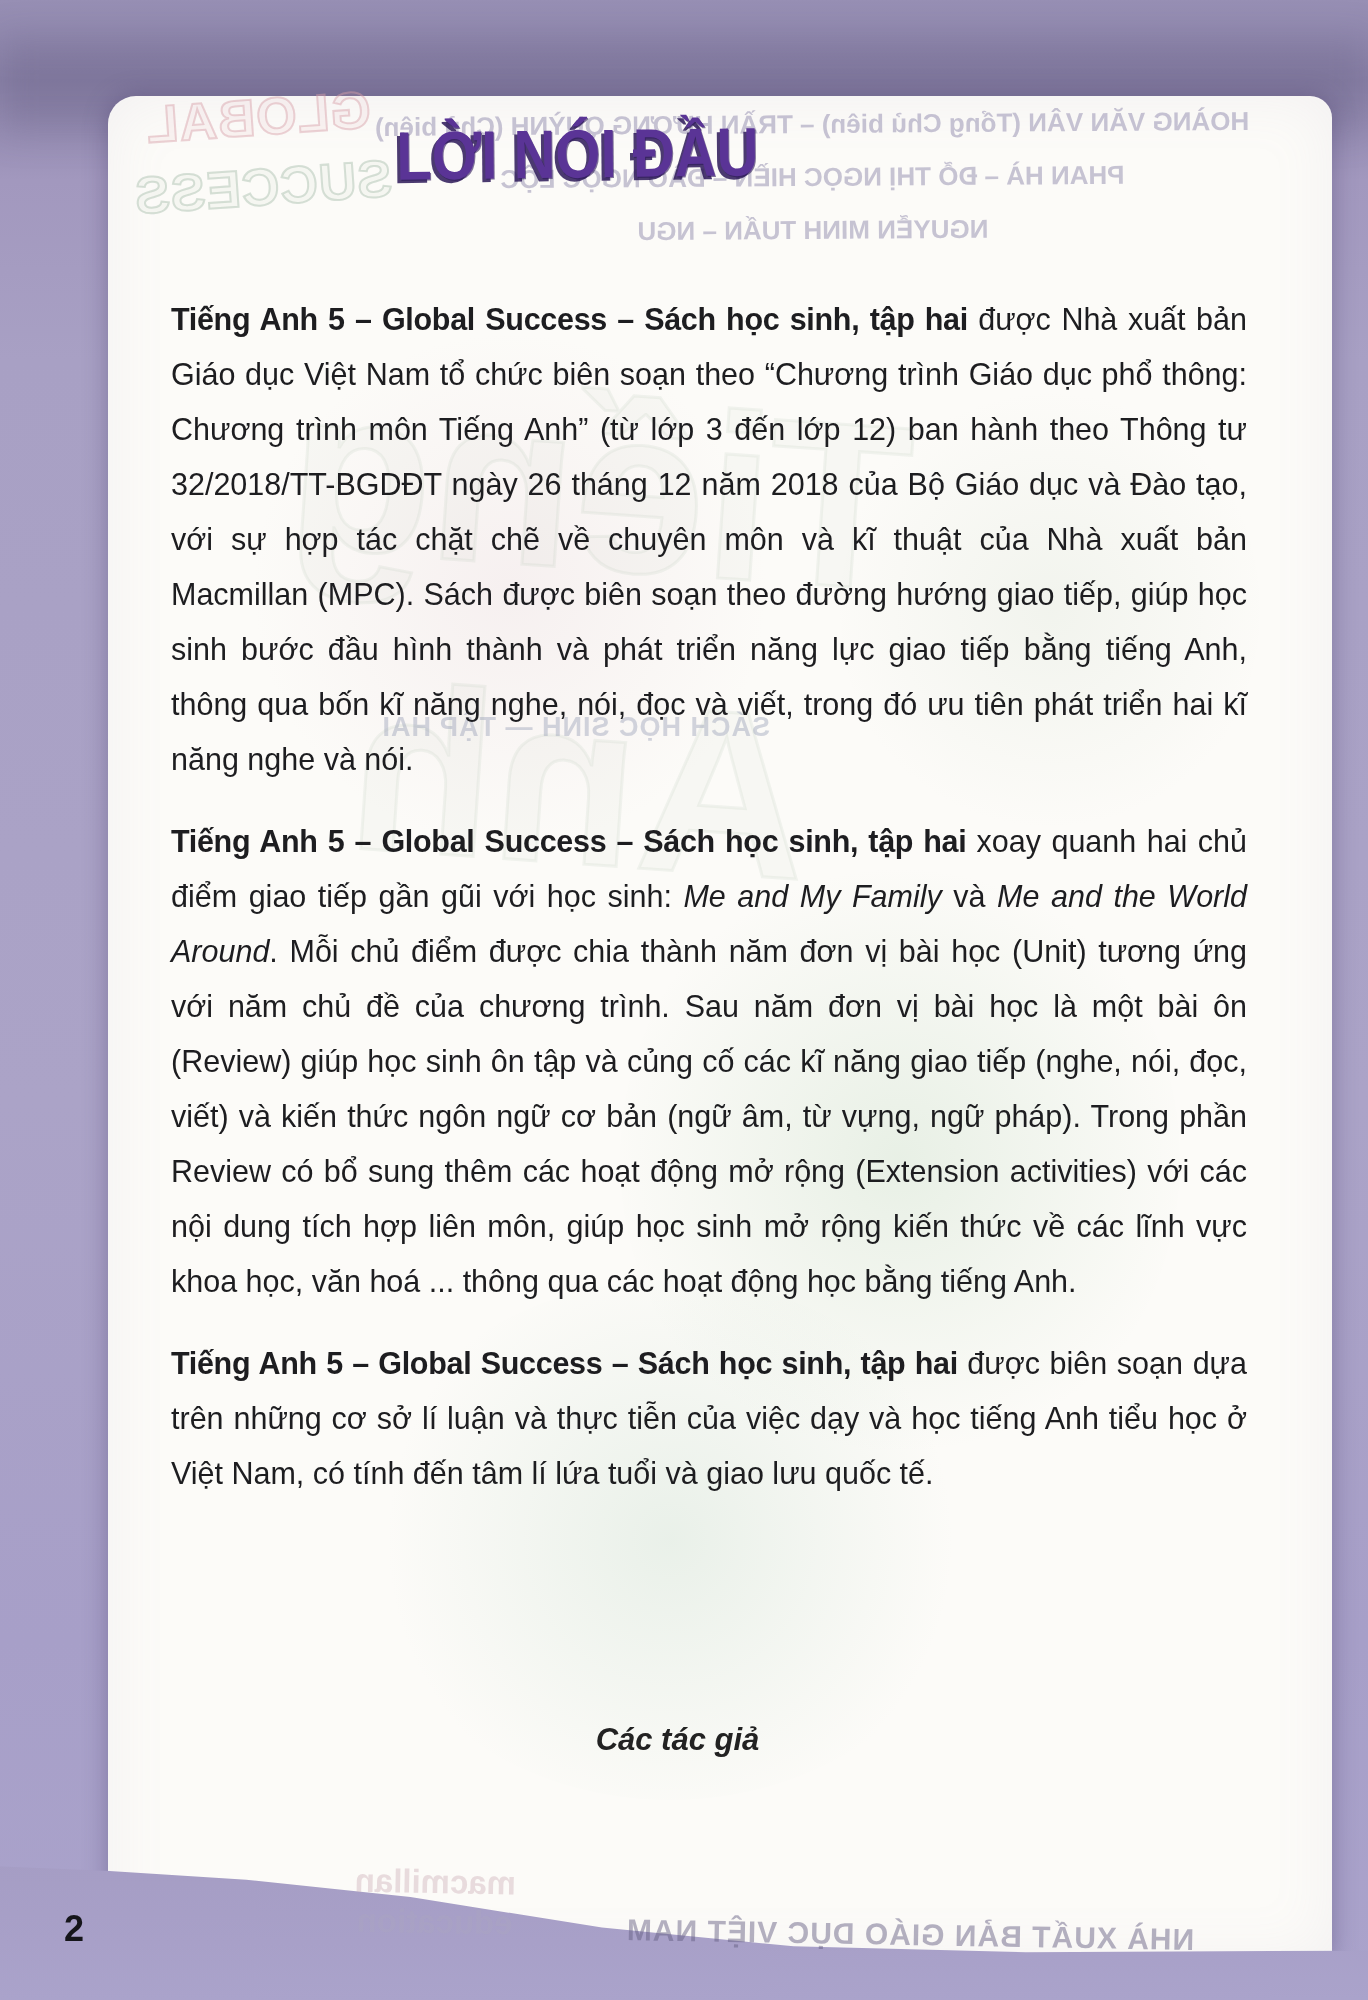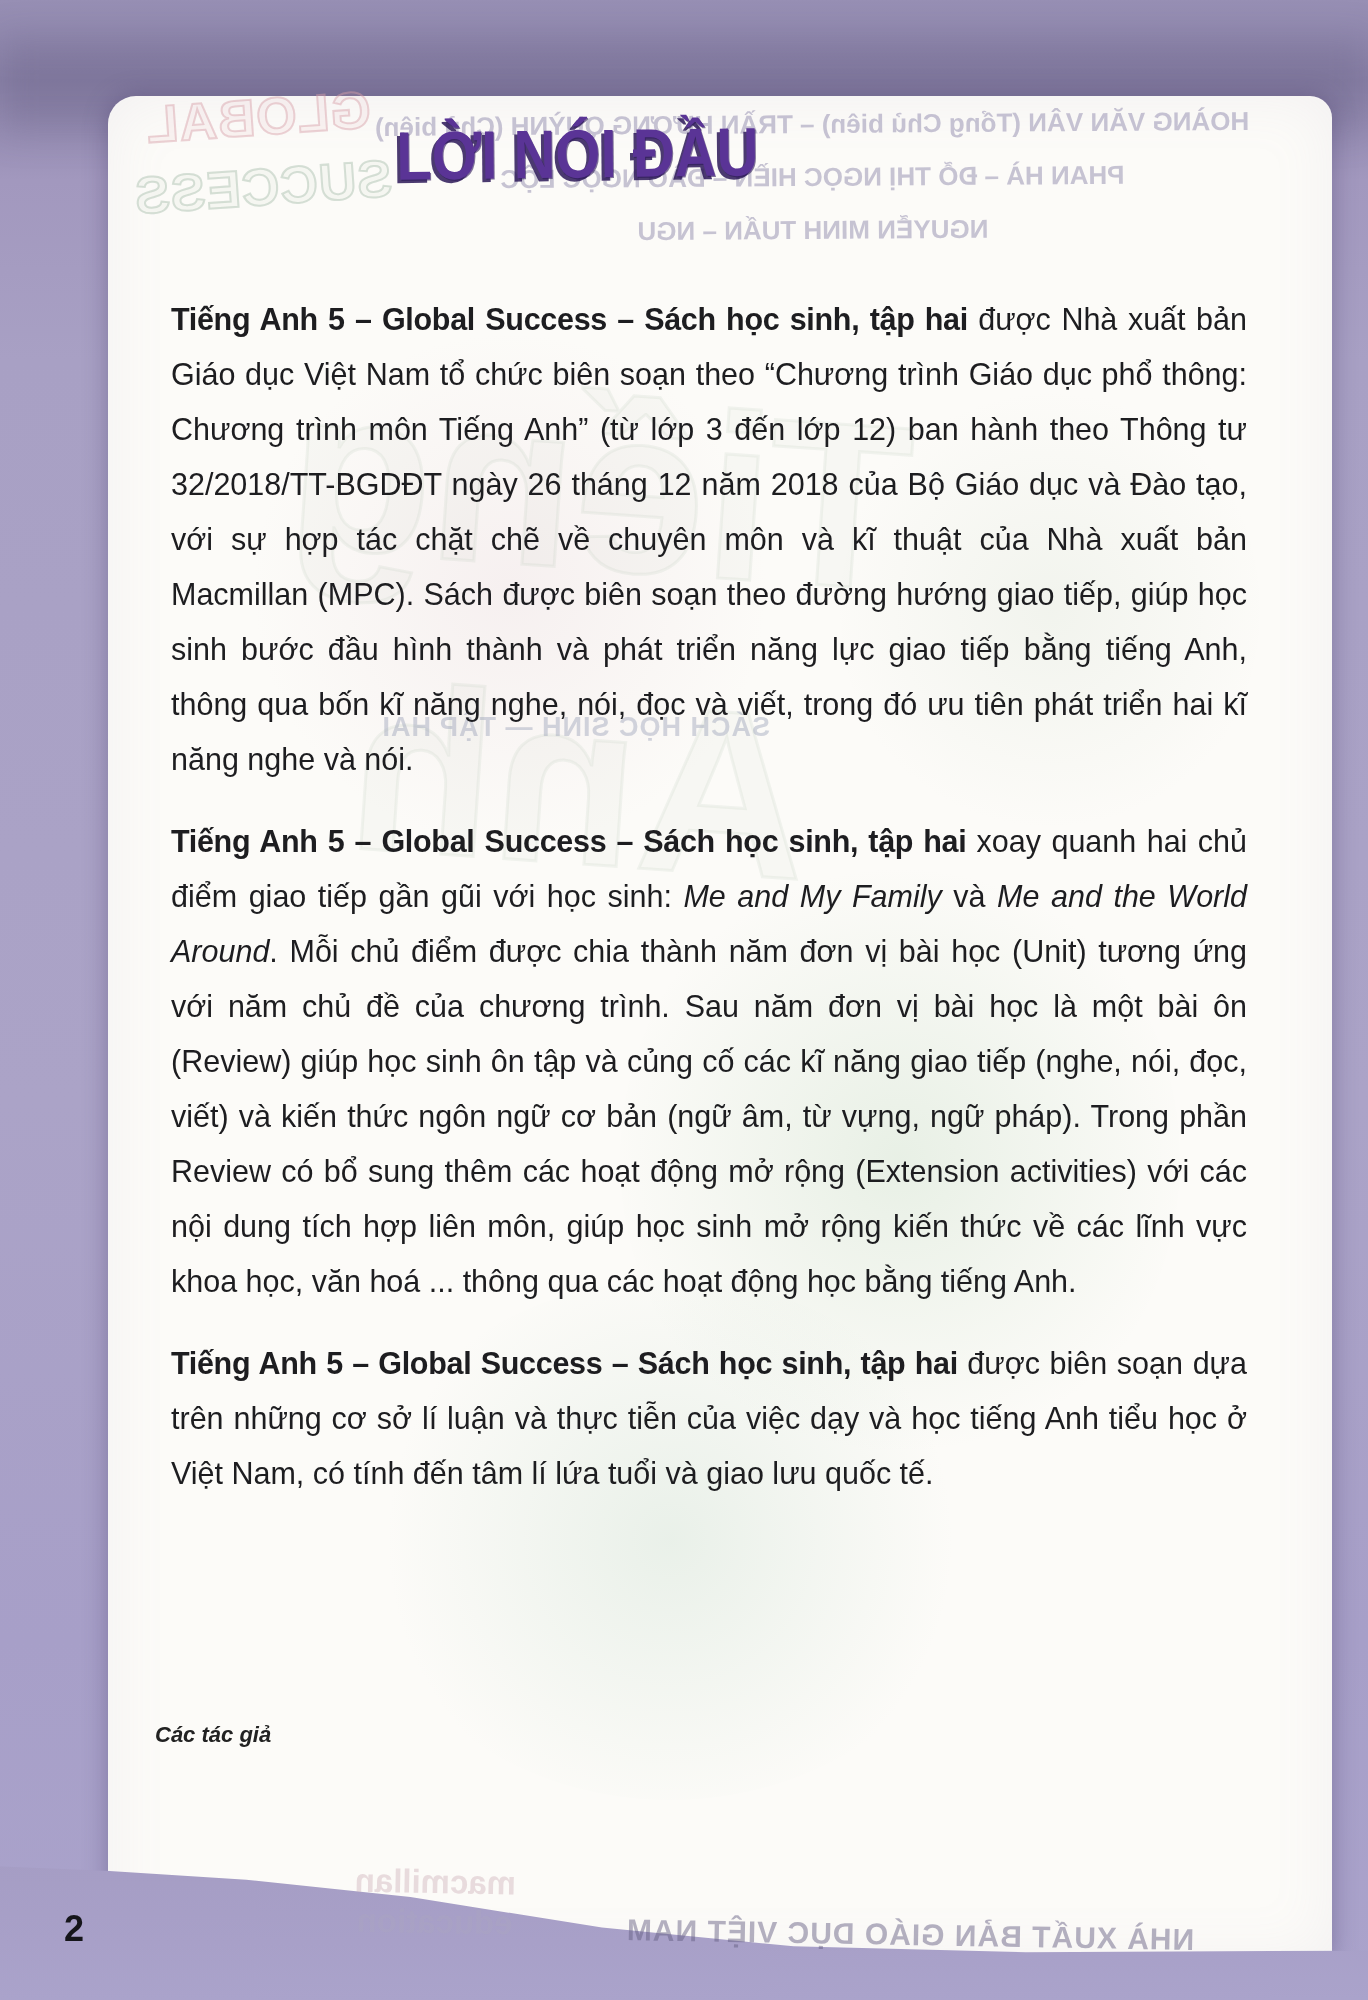--- a/index.html
+++ b/index.html
@@ -32,22 +32,22 @@
   }
   .content{
     position:absolute;left:155px;top:292px;width:1092px;z-index:4;
     font-size:30.5px;line-height:55px;color:#1d1d20;text-align:justify;
   }
   .content p{margin:0 0 27px 16px;}
   .content .b{font-weight:bold;letter-spacing:-.3px;}
   .content .i{font-style:italic;}
   .signature{
     position:absolute;left:155px;top:1722px;width:1045px;z-index:4;
-    font-size:22px;font-style:italic;font-weight:bold;font-weight:600;
-    color:#222;text-align:left;
+    font-size:31px;font-style:italic;font-weight:bold;font-weight:600;
+    color:#222;text-align:center;
   }
   .page-number{
     position:absolute;left:64px;top:1908px;z-index:6;
     font-size:36px;font-weight:bold;color:#15151a;
   }
   
   .ghost{position:absolute;transform:scaleX(-1);pointer-events:none;}
   .ghost-brand{
     left:118px;top:82px;width:285px;text-align:center;z-index:2;
     font-size:52px;font-weight:900;line-height:70px;letter-spacing:1px;

